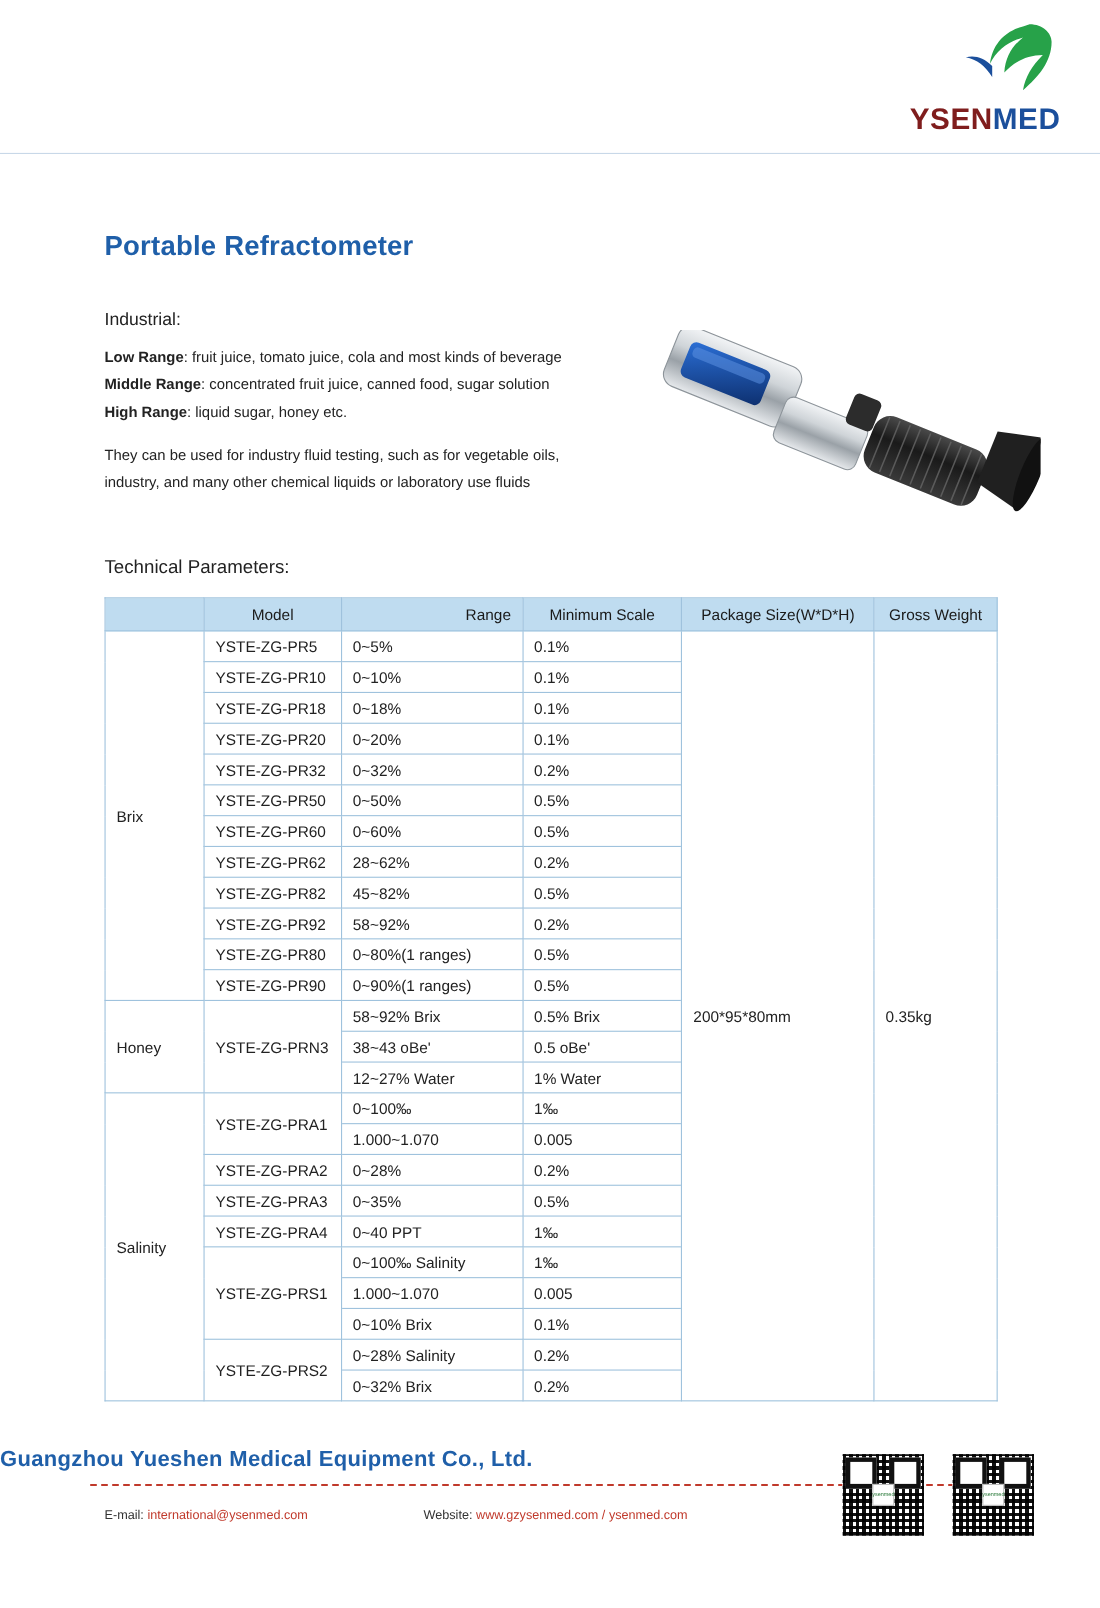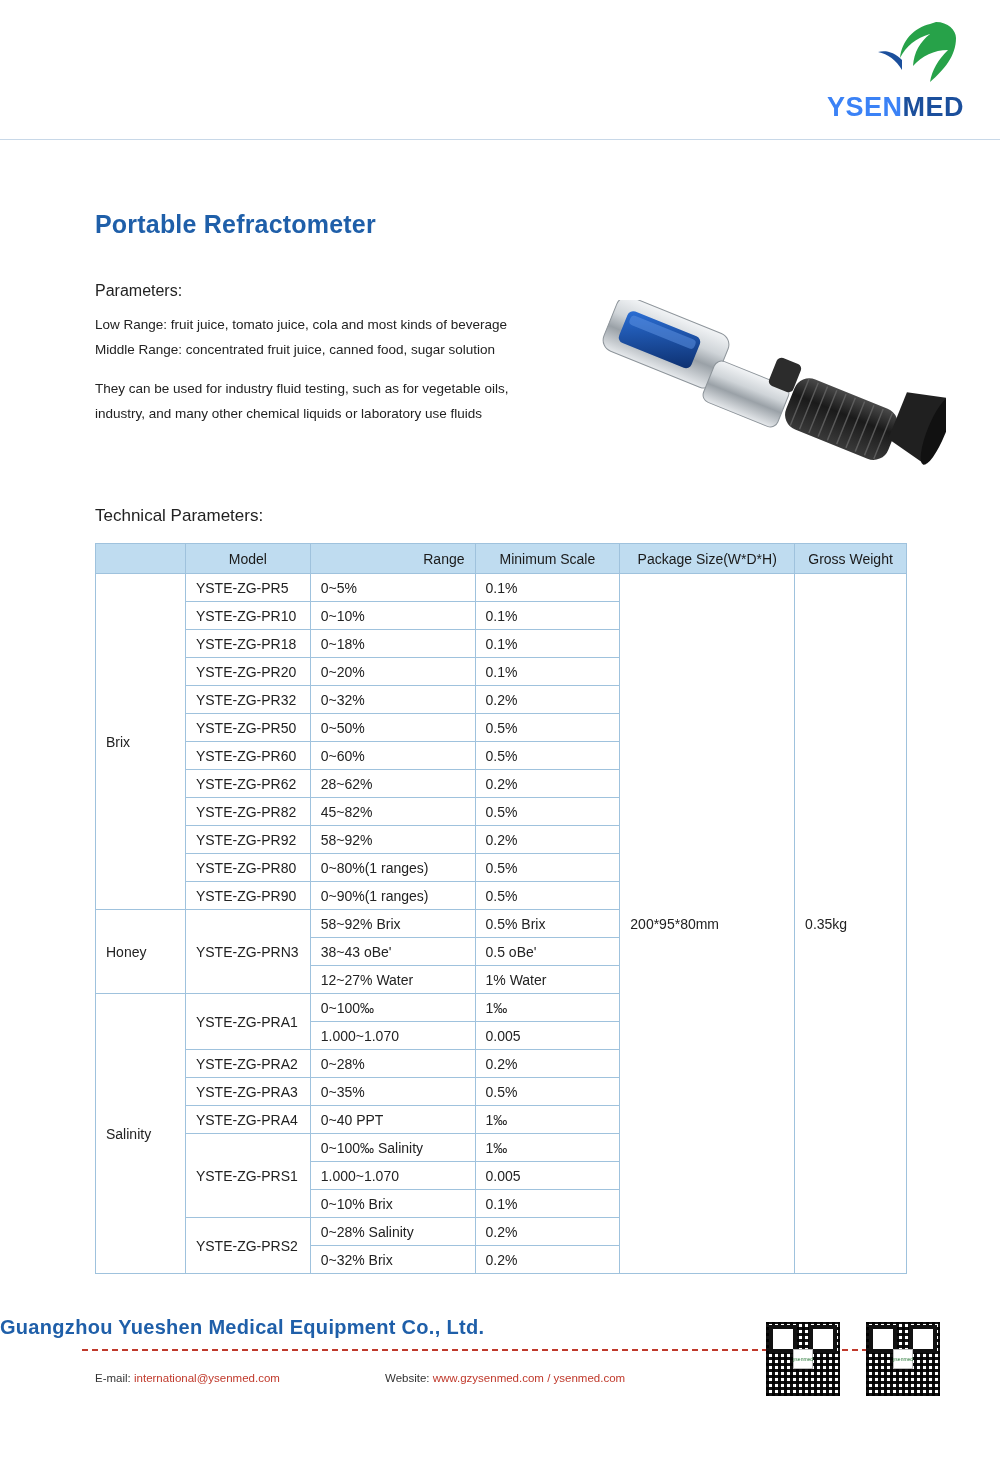--- a/index.html
+++ b/index.html
@@ -27,21 +27,21 @@
     text-align: right;
   }
   .logo-mark { display: block; }
   .logo-text {
     font-size: 27px;
     font-weight: bold;
     letter-spacing: 0.5px;
     color: #1b4f9c;
     margin-top: 2px;
   }
-  .logo-text .green { color: #3b82f6; margin-top: 48px; }
+  .logo-text .green { color: #7f1d1d; margin-top: 48px; }
 
   
   .title {
     position: absolute;
     left: 95px; top: 210px;
     font-size: 25px;
     color: #1f5fa9;
     letter-spacing: 0.2px;
     font-weight: bold;
   }
@@ -56,21 +56,21 @@
   .app-body {
     position: absolute;
     left: 95px; top: 312px;
     width: 500px;
     font-size: 13.5px;
     color: #222;
     line-height: 25px;
   }
   .app-body p { margin: 0; }
   .app-body .gap { height: 14px; }
-  .app-body b { font-weight: normal; }
+  .app-body b { font-weight: bold; }
 
   
   .product-img {
     position: absolute;
     left: 586px; top: 300px;
     width: 360px; height: 185px;
   }
 
   
   .tp-heading {
@@ -188,24 +188,25 @@
           <path d="M86 6 C70 10 58 22 56 40 C62 28 72 20 86 16 C76 24 70 34 69 48 C78 38 90 32 104 32 C94 42 88 52 86 64 C100 52 112 38 112 20 C112 12 104 4 92 4 Z" fill="#27a249"></path>
           <path d="M58 42 C50 34 42 32 34 34 C44 36 52 42 58 52 Z" fill="#1b4f9c"></path>
         </svg>
       </span>
       <div class="logo-text"><span class="green">YSEN</span><span>MED</span></div>
     </div>
   </div>
 
   <div class="title">Portable Refractometer</div>
 
-  <div class="app-heading">Parameters:</div>
+  <div class="app-heading">Industrial:</div>
   <div class="app-body">
     <p><b>Low Range</b><span>: fruit juice, tomato juice, cola and most kinds of beverage</span></p>
     <p><b>Middle Range</b><span>: concentrated fruit juice, canned food, sugar solution</span></p>
+    <p><b>High Range</b><span>: liquid sugar, honey etc.</span></p>
     <div class="gap"></div>
     <p>They can be used for industry fluid testing, such as for vegetable oils,</p>
     <p>industry, and many other chemical liquids or laboratory use fluids</p>
   </div>
 
   <div class="product-img">
     <svg width="360" height="185" viewBox="0 0 360 185">
       <defs>
         <linearGradient id="metal" x1="0" y1="0" x2="0" y2="1">
           <stop offset="0%" stop-color="#f2f4f6"></stop>

